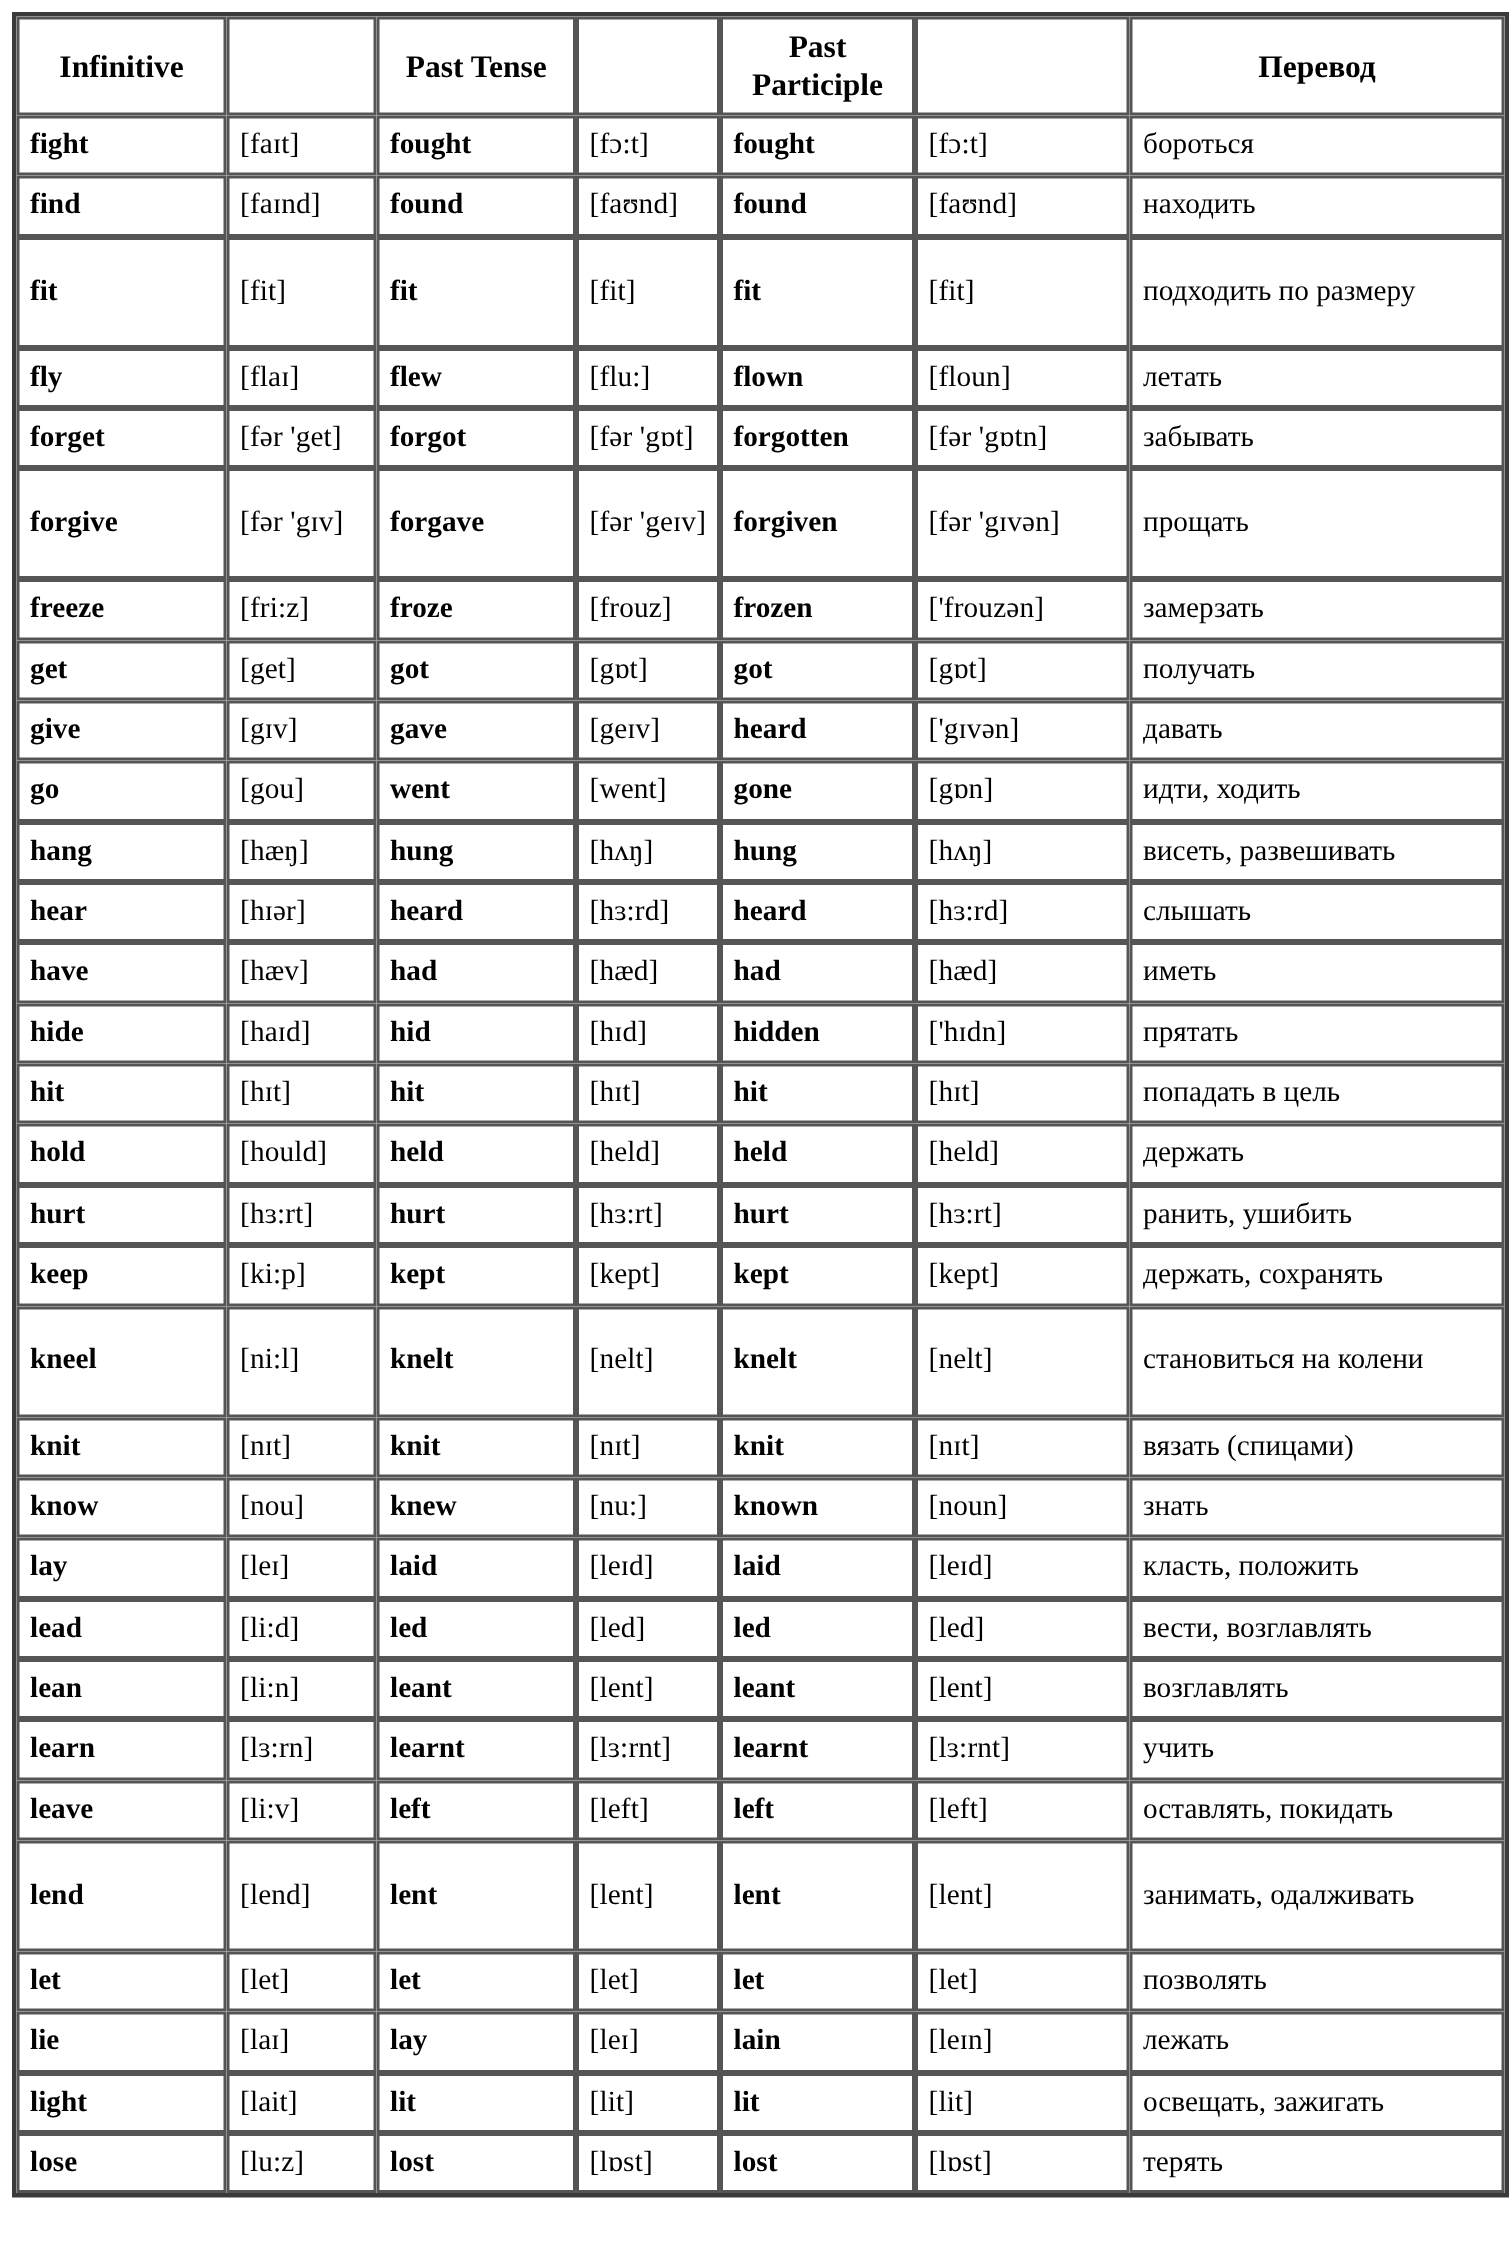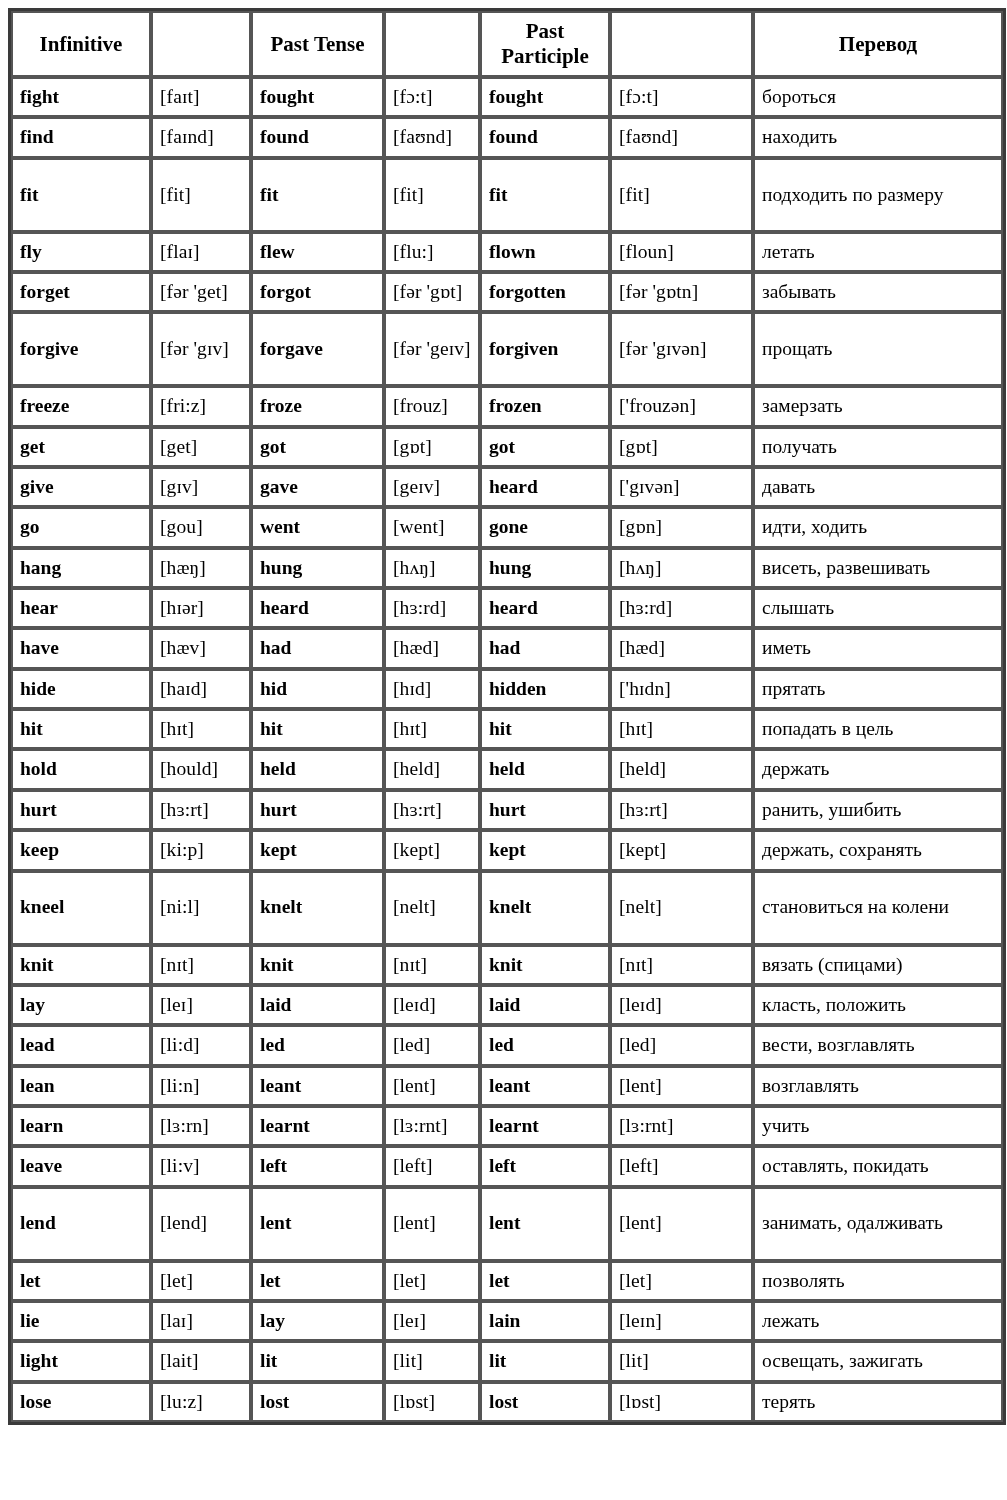--- a/index.html
+++ b/index.html
@@ -276,20 +276,29 @@
         <tr class="r1">
           <td class="verb">knit</td>
           <td class="ipa">[nɪt]</td>
           <td class="verb">knit</td>
           <td class="ipa">[nɪt]</td>
           <td class="verb">knit</td>
           <td class="ipa">[nɪt]</td>
           <td class="ru">вязать (спицами)</td>
         </tr>
         <tr class="r1">
+          <td class="verb">know</td>
+          <td class="ipa">[nou]</td>
+          <td class="verb">knew</td>
+          <td class="ipa">[nu:]</td>
+          <td class="verb">known</td>
+          <td class="ipa">[noun]</td>
+          <td class="ru">знать</td>
+        </tr>
+        <tr class="r1">
           <td class="verb">lay</td>
           <td class="ipa">[leɪ]</td>
           <td class="verb">laid</td>
           <td class="ipa">[leɪd]</td>
           <td class="verb">laid</td>
           <td class="ipa">[leɪd]</td>
           <td class="ru">класть, положить</td>
         </tr>
         <tr class="r1">
           <td class="verb">lead</td>

